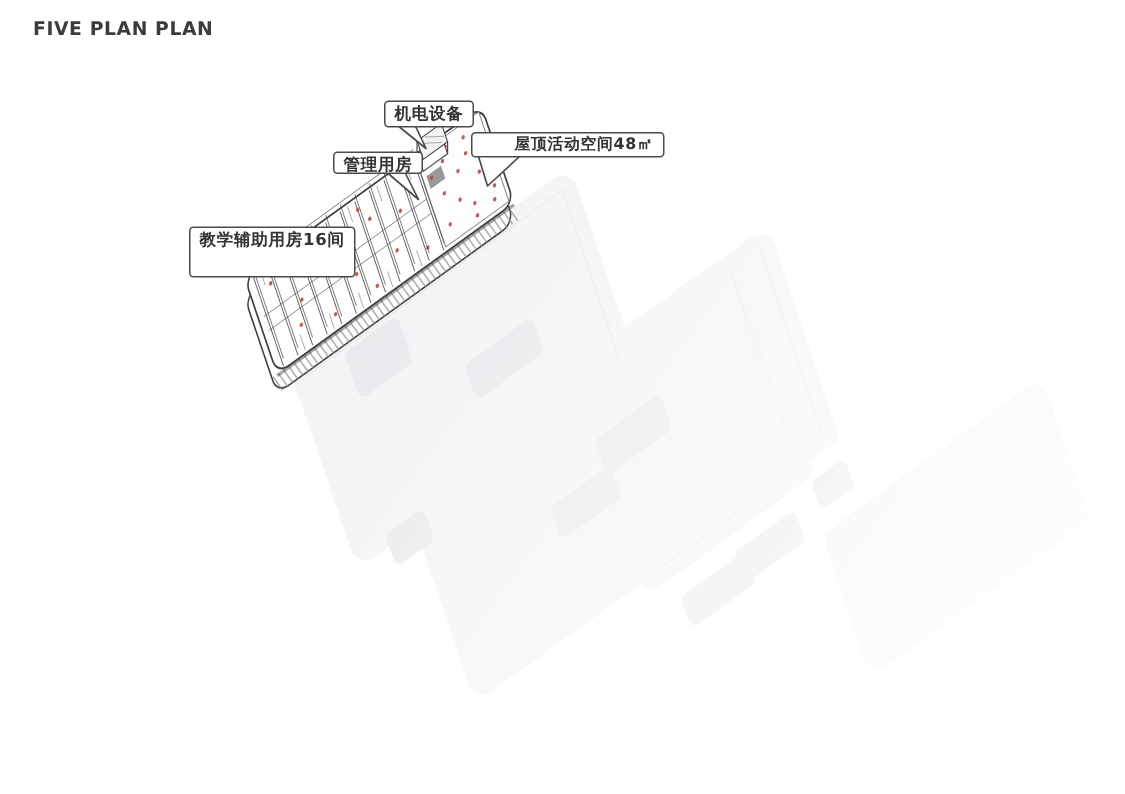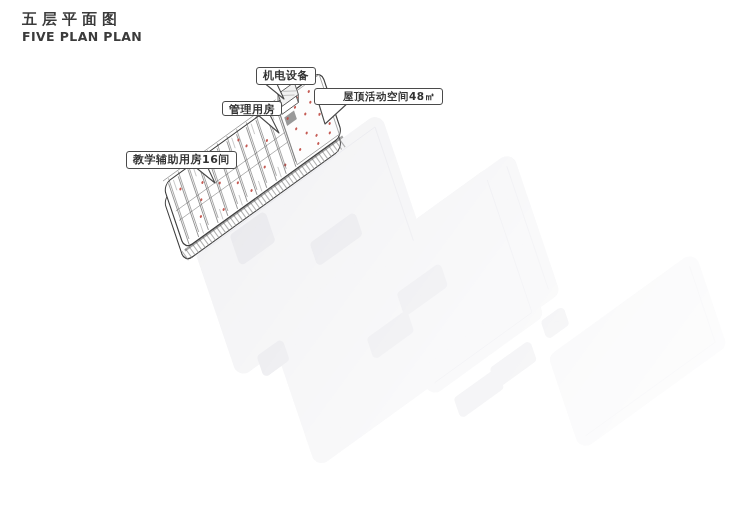--- a/index.html
+++ b/index.html
@@ -56,29 +56,28 @@
     font-weight: 600;
     color: #333333;
     letter-spacing: 0.5px;
     white-space: nowrap;
     box-sizing: border-box;
     line-height: 13px;
   }
   #callout-mech  { left: 256px; top: 67px;  height: 18px; }
   #callout-mgmt  { left: 222px; top: 101px; height: 15px; }
   #callout-roof  { left: 314px; top: 88px;  height: 17px; font-size: 10.5px; padding-left: 28px; }
-  #callout-teach { left: 126px; top: 151px; height: 18px; }
+  #callout-teach { left: 126px; top: 151px; height: 34px; }
 </style>
 </head>
 <body>
 
 <div class="stage">
 
   <div class="titleblock">
-    <h1 class="title-cn">五层平面图</h1>
     <h2 class="title-en">FIVE PLAN PLAN</h2>
   </div>
 
   <svg class="drawing" width="750" height="529" viewBox="0 0 750 529">
     <defs>
       <linearGradient id="fadeGrad" gradientUnits="userSpaceOnUse" x1="240" y1="170" x2="690" y2="500">
         <stop offset="0" stop-color="#ffffff" stop-opacity="1"></stop>
         <stop offset="0.45" stop-color="#ffffff" stop-opacity="0.55"></stop>
         <stop offset="1" stop-color="#ffffff" stop-opacity="0.15"></stop>
       </linearGradient>

